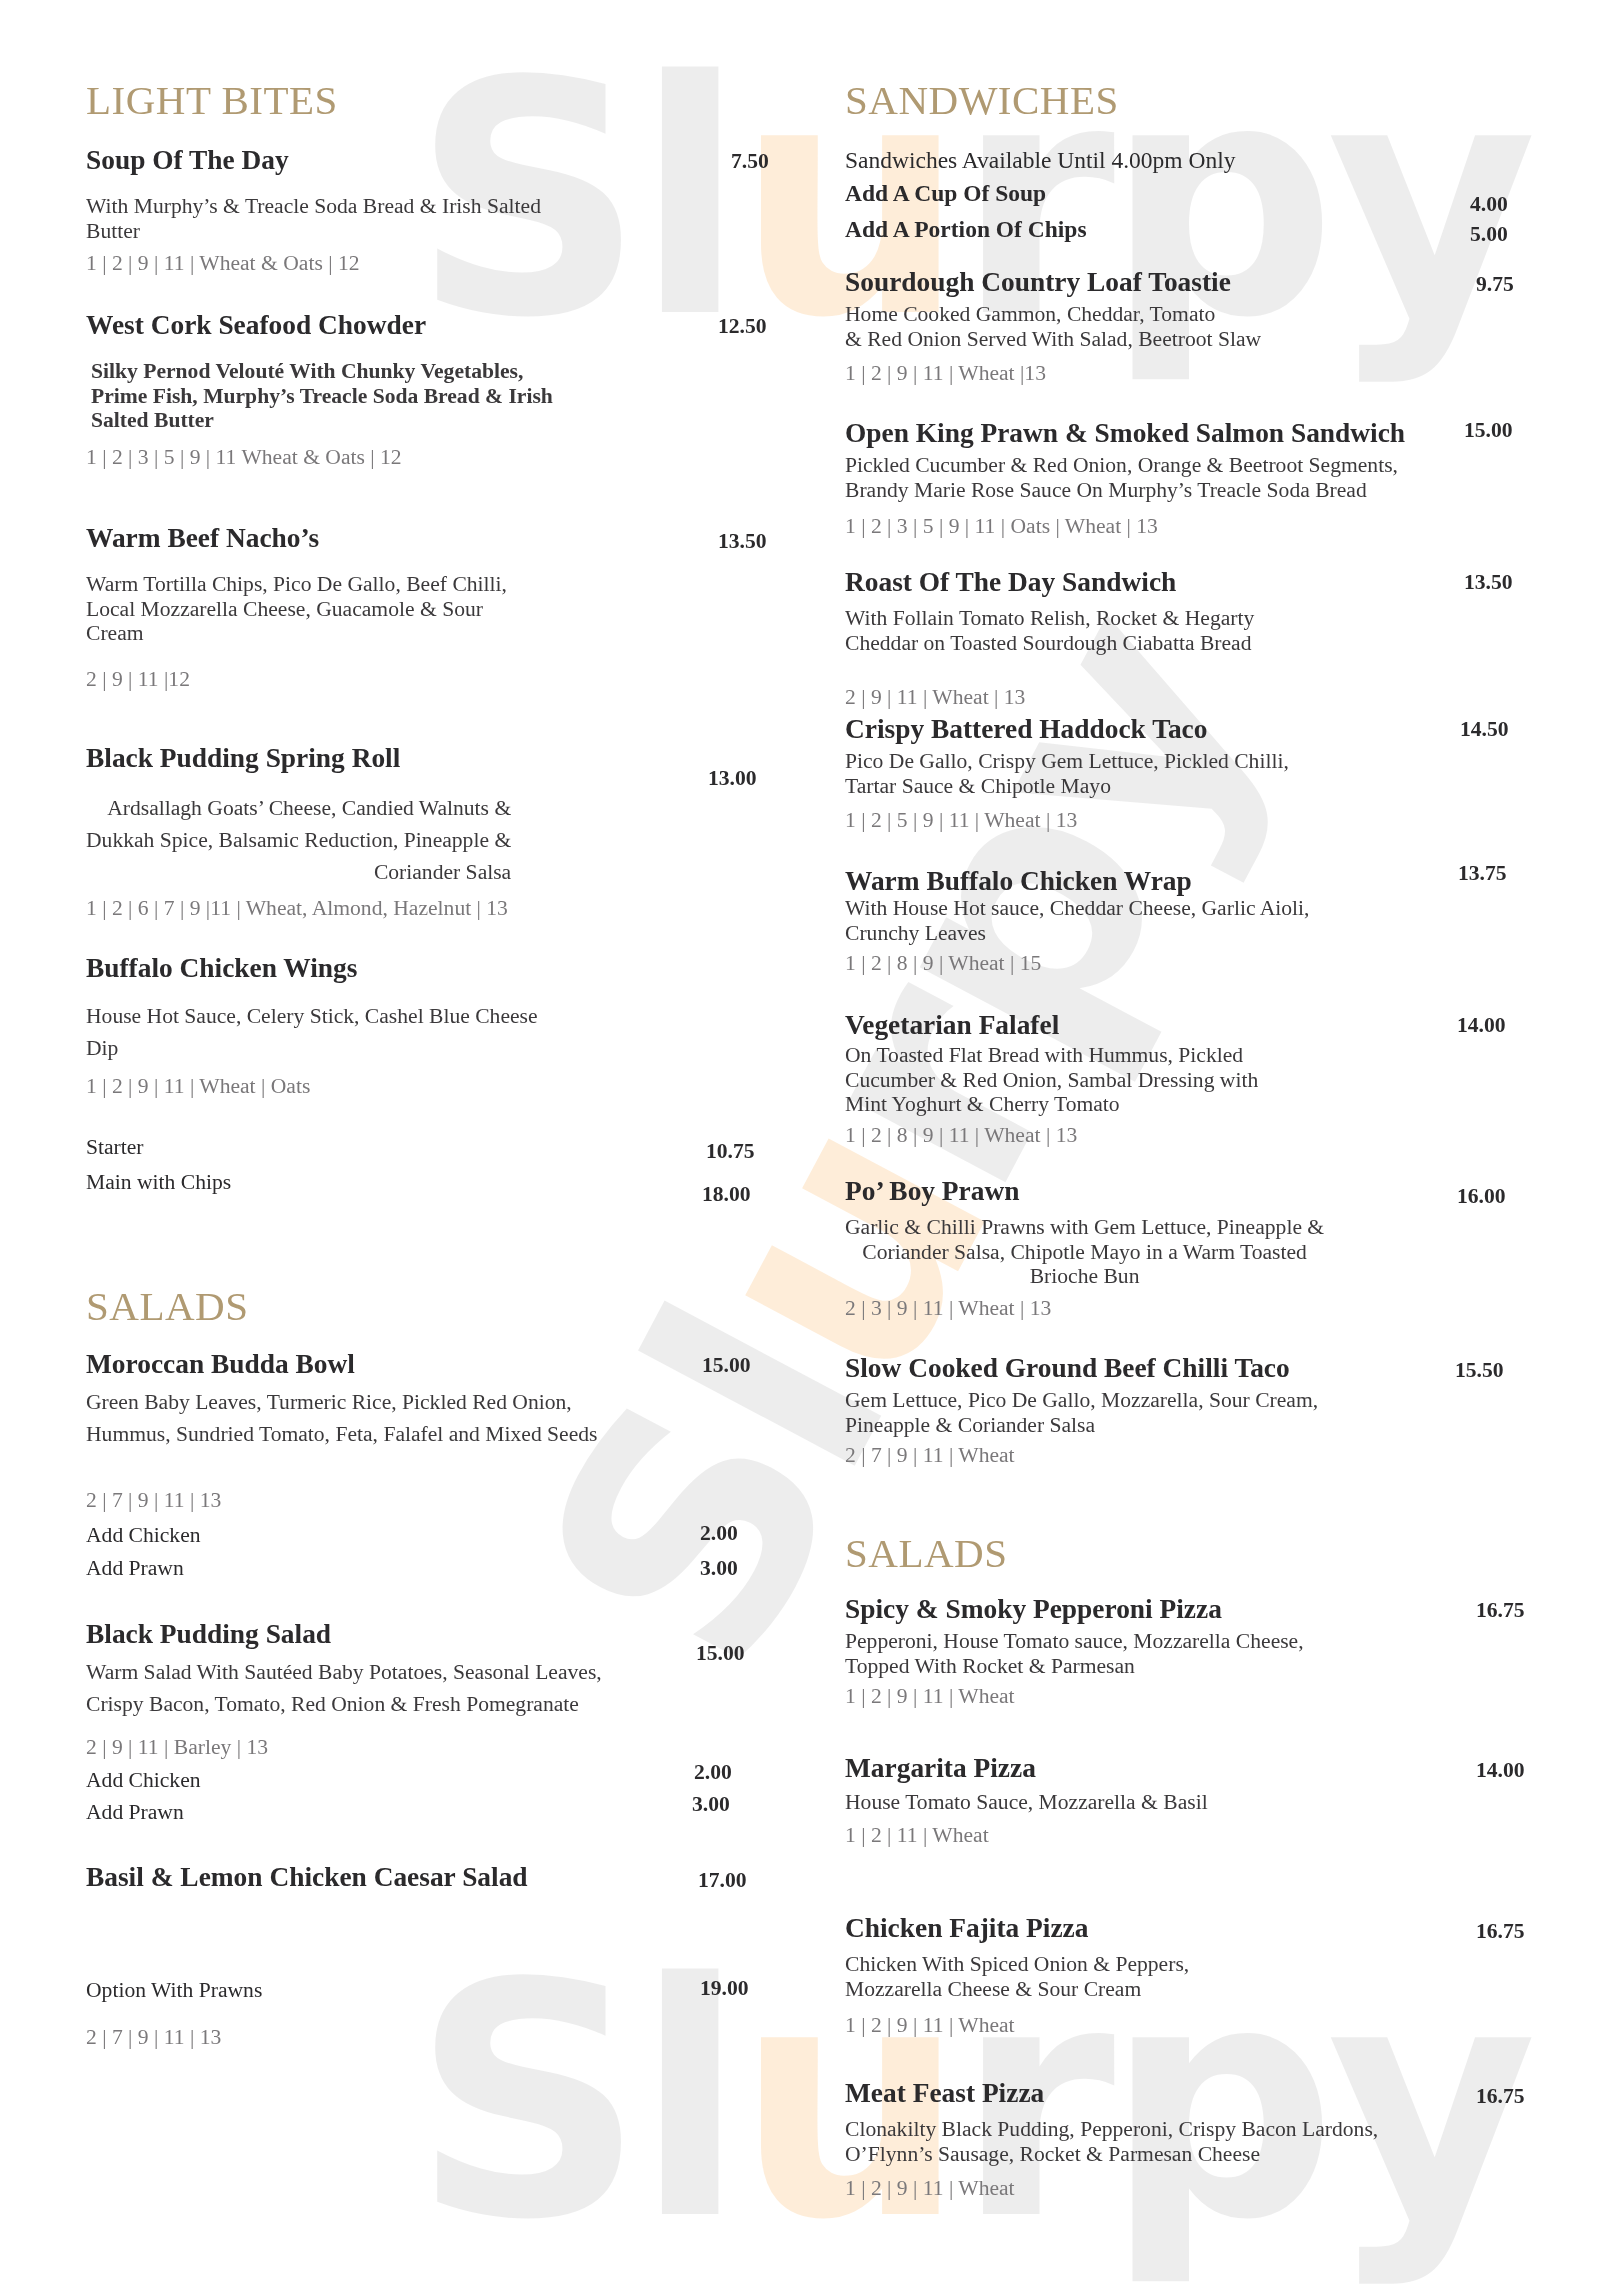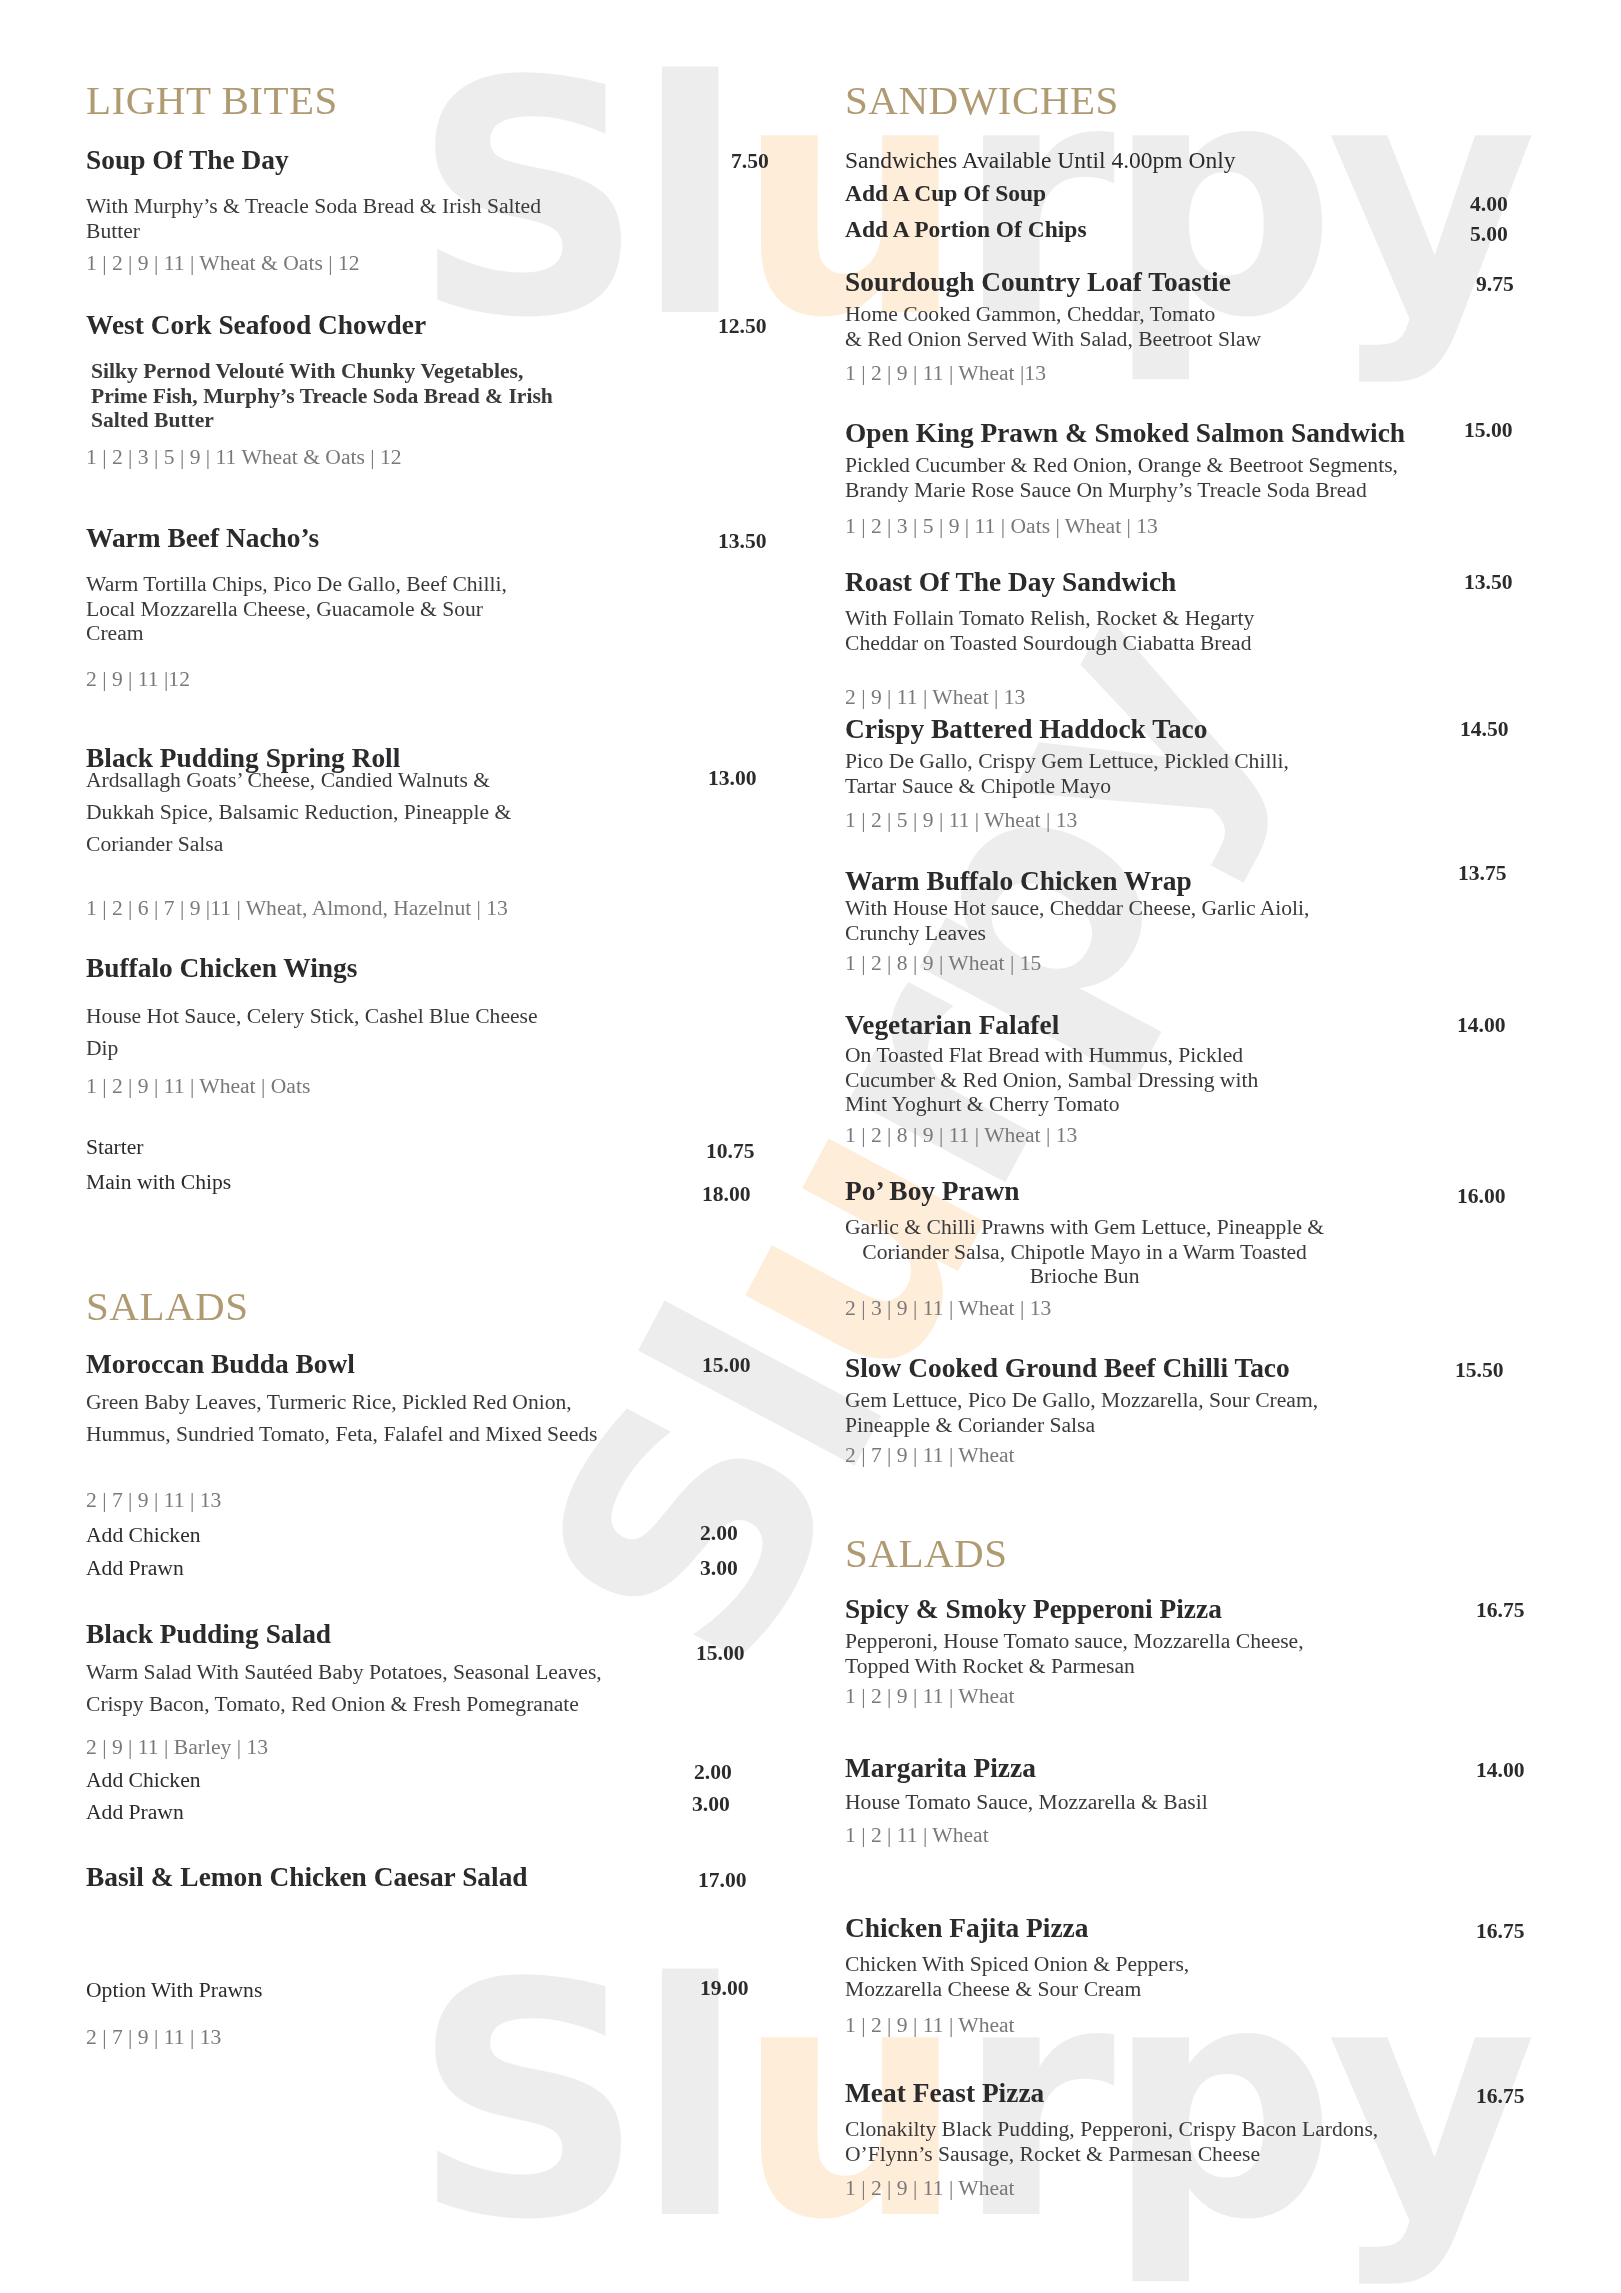--- a/index.html
+++ b/index.html
@@ -64,21 +64,21 @@
 <div class="price" style="left:718px; top:529px;">13.50</div>
 <div class="desc" style="left:86px; top:572px;">
   <div>Warm Tortilla Chips, Pico De Gallo, Beef Chilli,</div>
   <div>Local Mozzarella Cheese, Guacamole &amp; Sour</div>
   <div>Cream</div>
 </div>
 <div class="allerg" style="left:86px; top:667px;">2 | 9 | 11 |12</div>
 
 <div class="name" style="left:86px; top:743px;">Black Pudding Spring Roll</div>
 <div class="price" style="left:708px; top:766px;">13.00</div>
-<div class="desc loose" style="left:86px; top:764px;">
+<div class="desc loose" style="left:86px; top:792px;text-align:right;">
   <div>Ardsallagh Goats’ Cheese, Candied Walnuts &amp;</div>
   <div>Dukkah Spice, Balsamic Reduction, Pineapple &amp;</div>
   <div>Coriander Salsa</div>
 </div>
 <div class="allerg" style="left:86px; top:896px;">1 | 2 | 6 | 7 | 9 |11 | Wheat, Almond,  Hazelnut | 13</div>
 
 <div class="name" style="left:86px; top:953px;">Buffalo Chicken Wings</div>
 <div class="desc loose" style="left:86px; top:1000px;">
   <div>House Hot Sauce, Celery Stick, Cashel Blue Cheese</div>
   <div>Dip</div>

